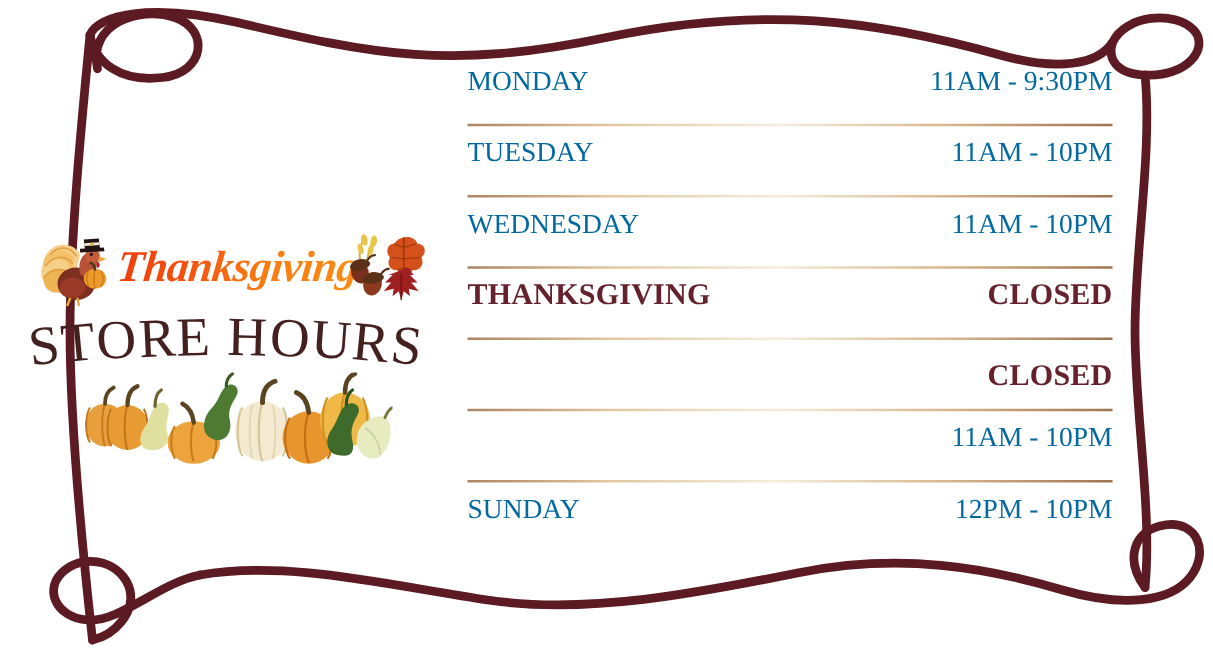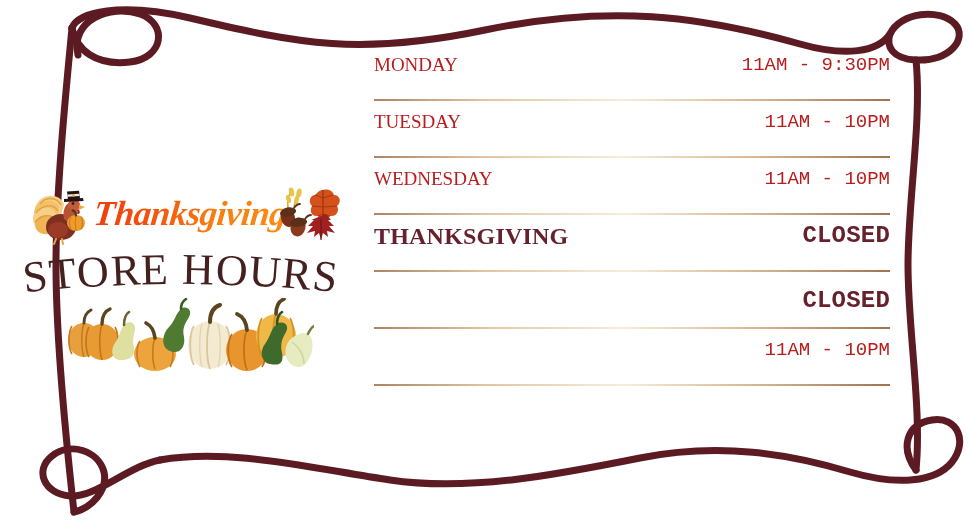--- a/index.html
+++ b/index.html
@@ -99,27 +99,27 @@
     width: 516px;
   }
   .hours-row {
     position: relative;
     height: 57px;
   }
   .hours-row .day,
   .hours-row .time {
     position: absolute;
     top: 6px;
-    font-size: 19px;
-    color: #b91c1c;
+    font-size: 22px;
+    color: #0369a1;
     white-space: nowrap;
     line-height: 30px;
   }
   .hours-row .day { left: 0; }
-  .hours-row .time { right: 0; font-family: Liberation Mono, monospace; }
+  .hours-row .time { right: 0; }
   .hours-row.holiday .day,
   .hours-row.holiday .time {
     font-weight: bold;
     font-size: 24px;
     color: #66222c;
     letter-spacing: 0.2px;
   }
   .hours-row.shift-time .time { top: 14px; }
   .rule {
     position: absolute;
@@ -343,15 +343,19 @@
         <div class="rule"></div>
       </div>
       <div class="hours-row holiday shift-time">
         <div class="time">CLOSED</div>
         <div class="rule"></div>
       </div>
       <div class="hours-row">
         <div class="time">11AM - 10PM</div>
         <div class="rule"></div>
       </div>
+      <div class="hours-row">
+        <div class="day">SUNDAY</div>
+        <div class="time">12PM - 10PM</div>
+      </div>
     </div>
 
 </div>
 
 </body></html>

